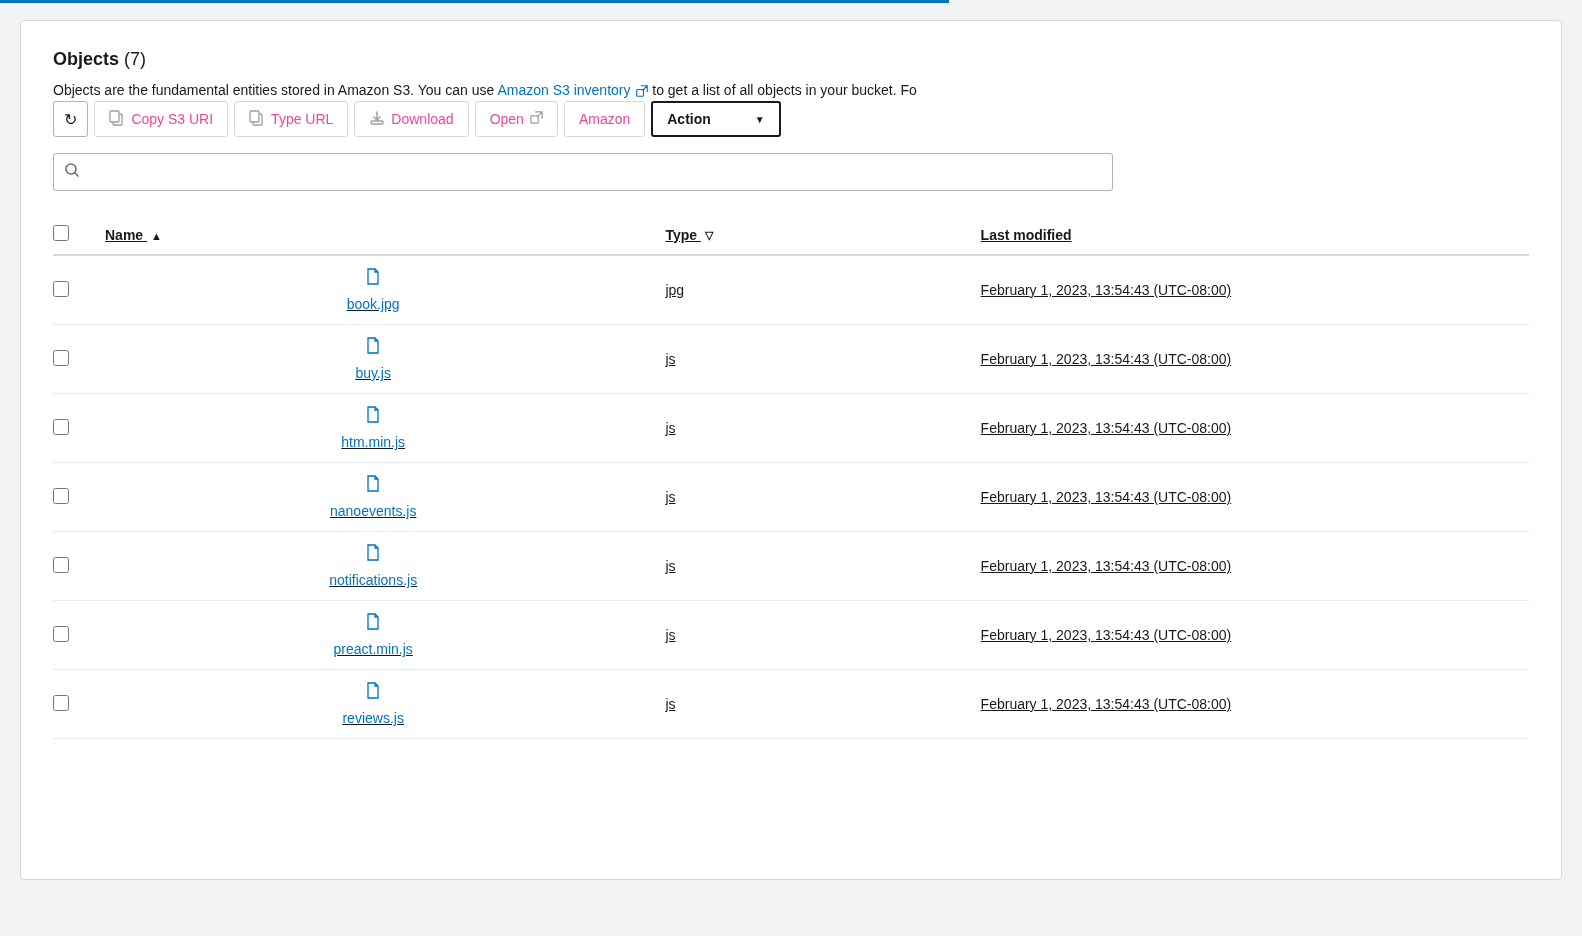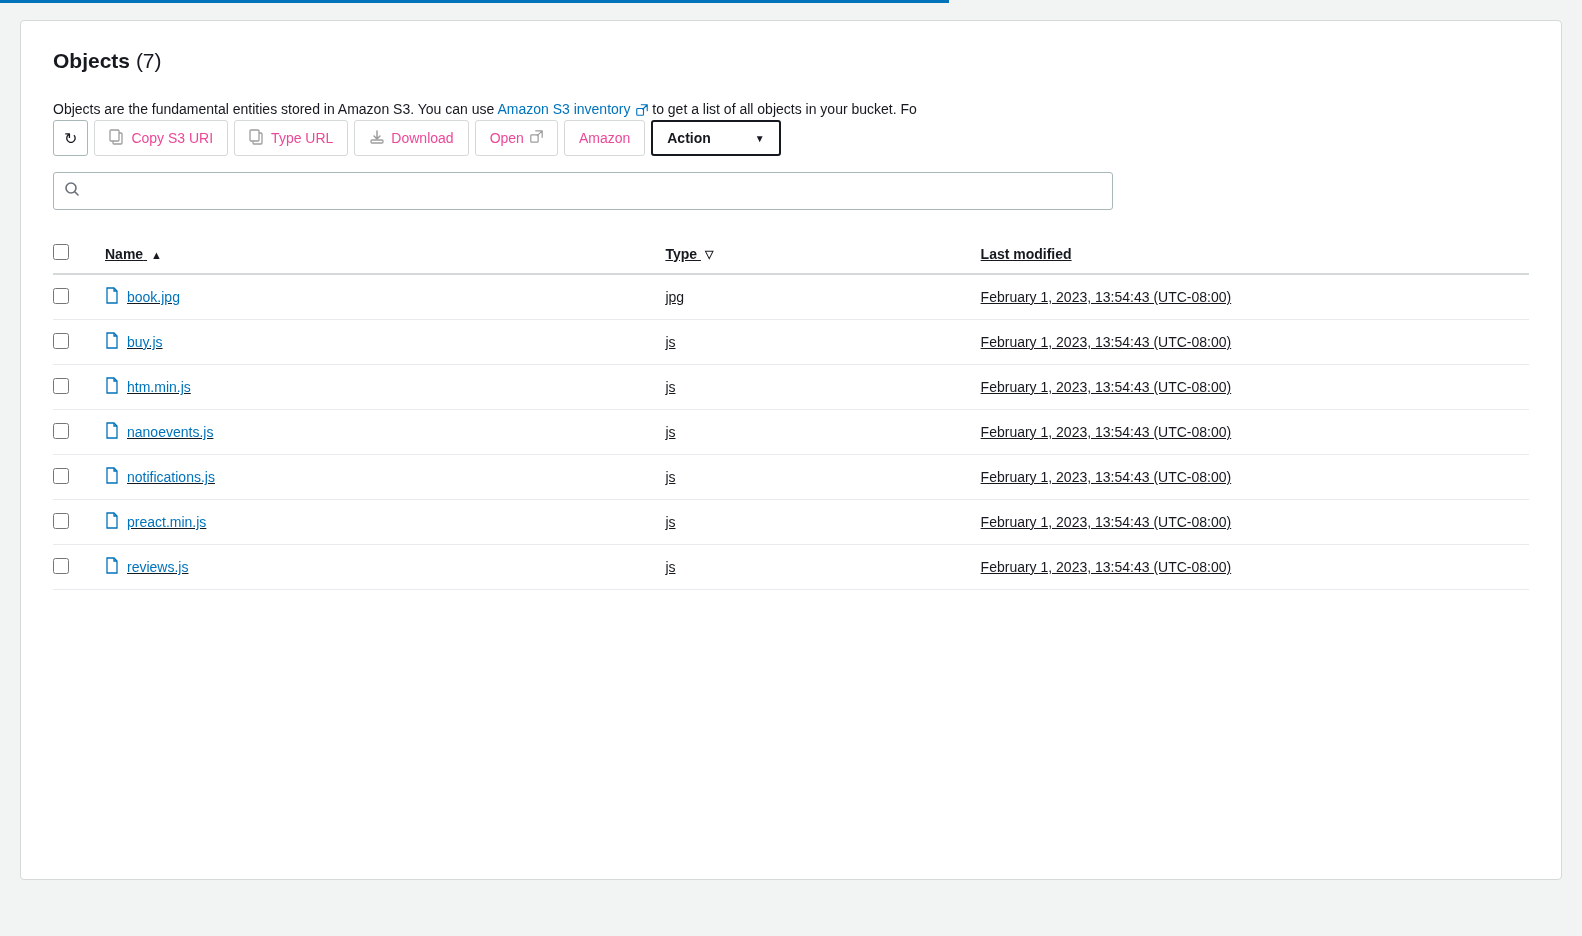--- a/index.html
+++ b/index.html
@@ -11,23 +11,23 @@
     }
     .page-container {
       background: #fff;
       margin: 20px;
       padding: 28px 32px;
       border-radius: 4px;
       border: 1px solid #d5d9d9;
       min-height: 860px;
     }
     .page-title {
-      font-size: 21px;
+      font-size: 18px;
       font-weight: 700;
-      margin-bottom: 26px;
+      margin-bottom: 10px;
       color: #16191f;
     }
     .page-title-count {
       font-weight: 400;
       color: #16191f;
     }
     .description {
       font-size: 14px;
       color: #16191f;
       line-height: 1.5;
@@ -160,20 +160,21 @@
     tbody td.col-checkbox {
       padding-left: 0;
       width: 40px;
     }
     .file-link {
       color: #0073bb;
       text-decoration: none;
       display: flex;
       align-items: center;
       gap: 8px;
+      flex-direction: column;
     }
     .file-icon {
       color: #0073bb;
       font-size: 15px;
     }
     .checkbox {
       width: 16px;
       height: 16px;
       cursor: pointer;
       accent-color: #0073bb;

